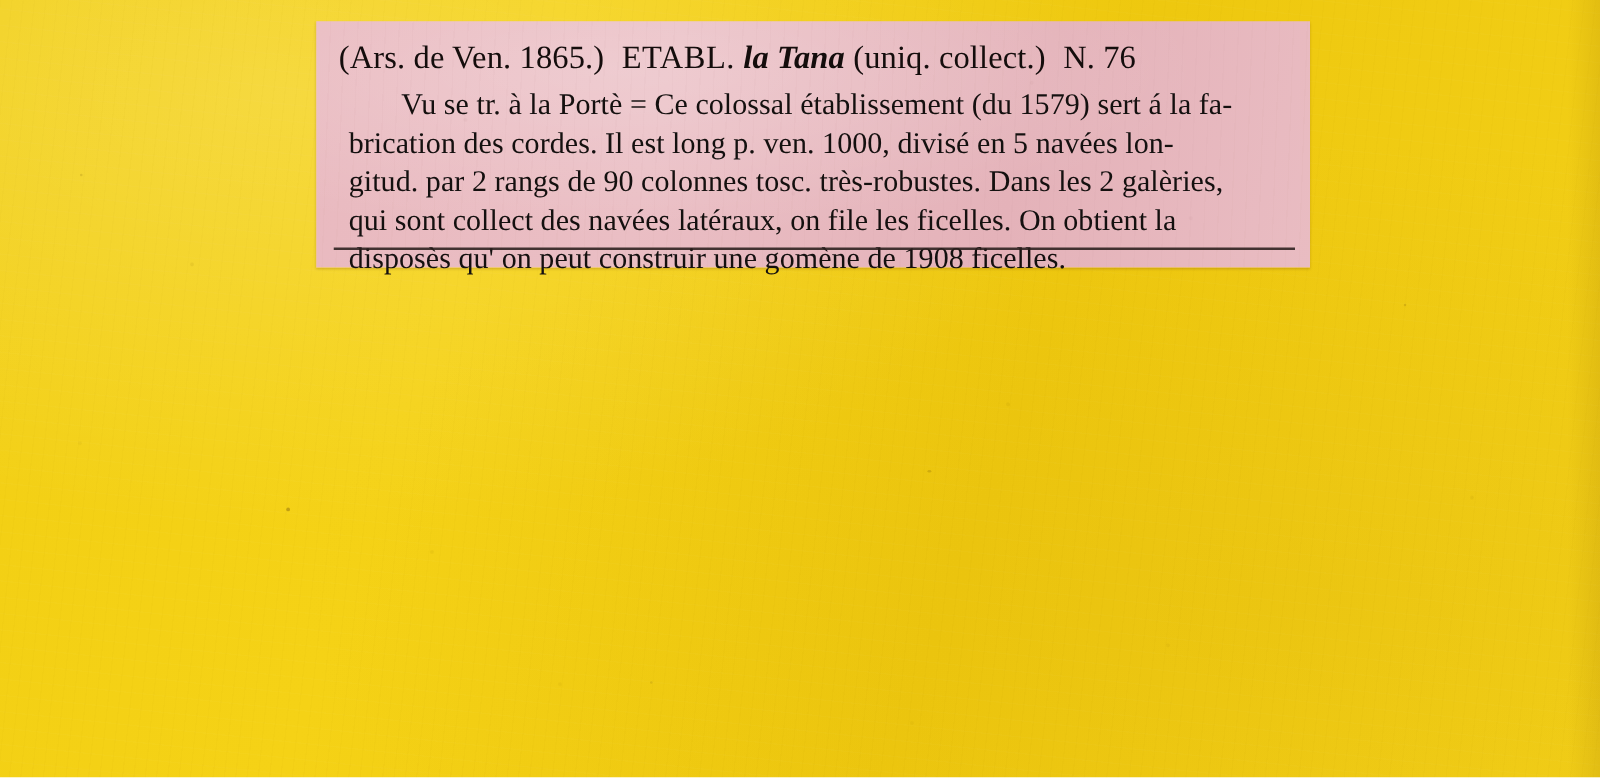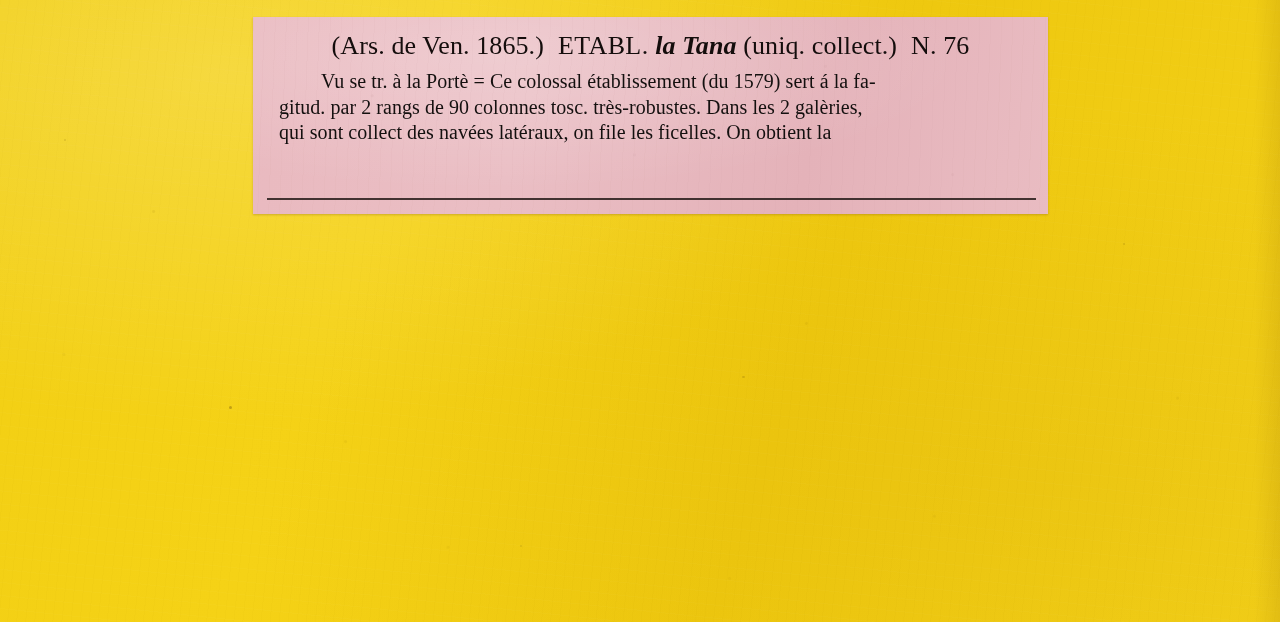--- a/index.html
+++ b/index.html
@@ -88,37 +88,36 @@
 
   #label-inner {
     position: relative;
     padding: 14px 18px 0 18px;
     height: 100%;
     box-sizing: border-box;
   }
 
   
   .headline {
-    text-align: center;
     font-size: 26px;
     line-height: 1.12;
     color: #140d0c;
     letter-spacing: 0.1px;
     white-space: nowrap;
     font-family: "Liberation Serif", serif;
   }
   .headline .seg { display: inline; }
   .headline .gap { display: inline-block; width: 14px; }
   .hd-italic { font-style: italic; font-weight: 700; }
   .hd-caps { letter-spacing: 0.4px; }
 
   
   .body-block {
     margin-top: 9px;
-    font-size: 20px;
+    font-size: 24px;
     line-height: 1.285;
     color: #14100f;
     text-align: justify;
     text-align-last: left;
     letter-spacing: 0.05px;
     padding: 0 4px 0 8px;
     font-family: "Liberation Serif", serif;
   }
   .body-block p {
     margin: 0;
@@ -163,20 +162,22 @@
     <div id="label-grain"></div>
 
     <div id="label-inner">
 
       <div class="headline">
         <span class="seg">(Ars. de Ven. 1865.)</span><span class="gap"></span><span class="seg hd-caps">ETABL.</span> <span class="seg hd-italic">la Tana</span> <span class="seg">(uniq. collect.)</span><span class="gap"></span><span class="seg">N. 76</span>
       </div>
 
       <div class="body-block">
         <p class="indent">Vu se  tr. à la Portè = Ce colossal établissement (du 1579) sert á la fa-</p>
+        <p>brication  des  cordes. Il est long p.  ven. 1000, divisé en 5 navées lon-</p>
         <p>gitud. par 2 rangs de 90 colonnes tosc. très-robustes. Dans les 2 galèries,</p>
         <p>qui sont collect  des navées latéraux, on file les ficelles. On obtient la</p>
+        <p>disposès qu' on peut construir une gomène de 1908 ficelles.</p>
       </div>
 
       <div id="label-rule"></div>
     </div>
   </div>
 </div>
 
 </body></html>

